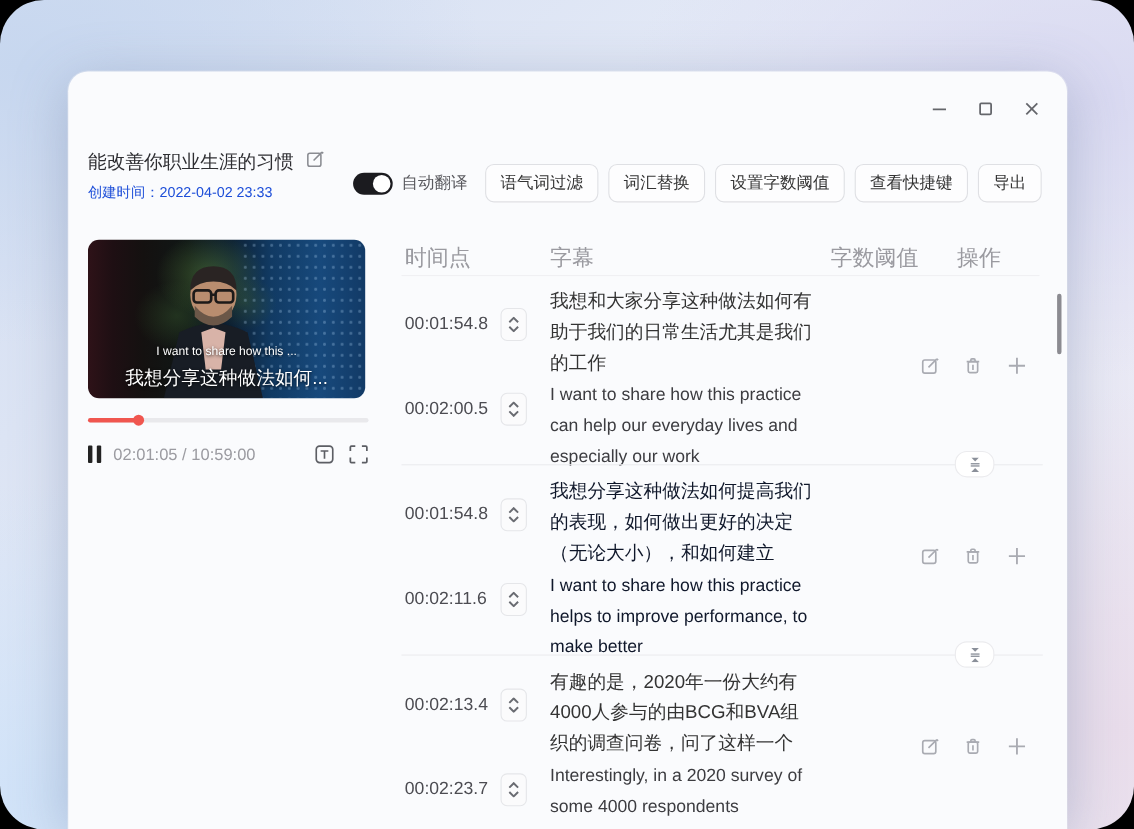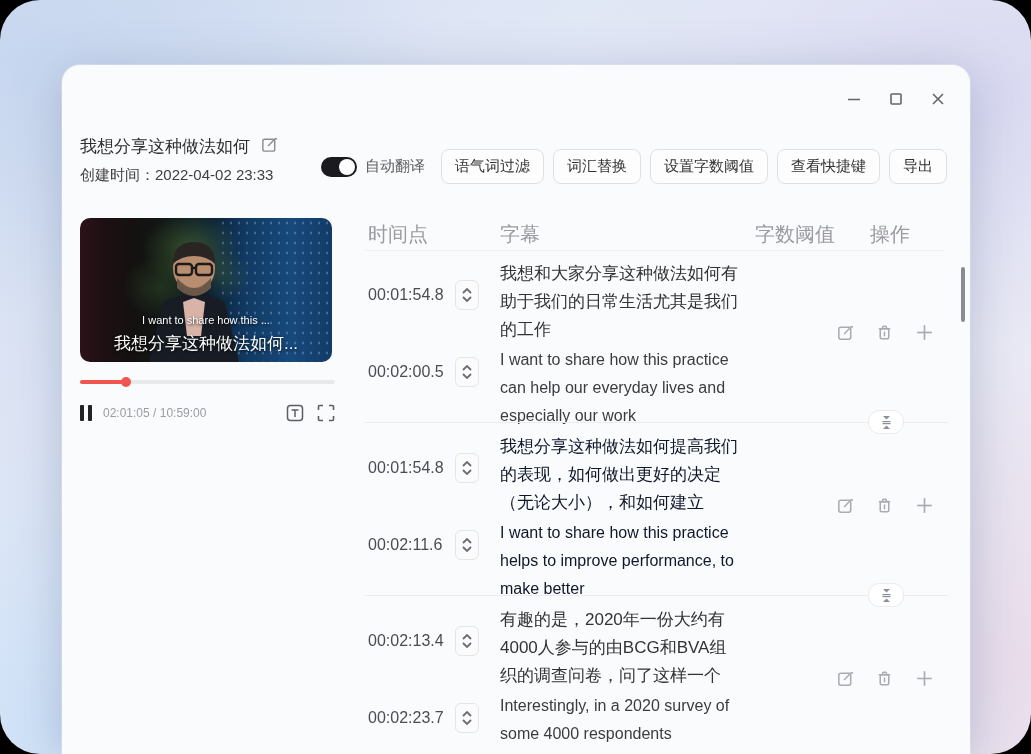--- a/index.html
+++ b/index.html
@@ -14,21 +14,21 @@
       linear-gradient(135deg, #d2ddf1 0%, #e6ebf7 45%, #ece8f3 100%);}
   .window{position:absolute;left:62px;top:65px;width:908px;height:689px;background:#fafbfd;
     border-radius:18px 18px 0 0;box-shadow:0 10px 50px rgba(120,135,170,.45),0 0 0 1px rgba(255,255,255,.35);}
   
   .win-controls{position:absolute;top:24px;right:22px;display:flex;gap:22px;align-items:center;}
   .win-btn{width:20px;height:20px;display:flex;align-items:center;justify-content:center;cursor:pointer;}
   .win-btn svg{stroke:#64666b;stroke-width:1.6;fill:none;}
   
   .doc-title{position:absolute;left:18px;top:70px;display:flex;align-items:center;gap:10px;}
   .doc-title .t{font-size:17px;color:#2e2e32;}
-  .created{position:absolute;left:18px;top:101px;font-size:15px;color:#404040;}
+  .created{position:absolute;left:18px;top:101px;font-size:13px;color:#1d4ed8;}
   .icon-gray svg{stroke:#8a8c92;fill:none;stroke-width:1.5;}
   
   .toolbar{position:absolute;top:84px;right:23px;display:flex;align-items:center;}
   .toggle-wrap{display:flex;align-items:flex-start;margin-right:16px;cursor:pointer;}
   .toggle{width:36px;height:20px;border-radius:10px;background:#1b1b1f;position:relative;}
   .toggle .knob{position:absolute;top:2px;right:2px;width:16px;height:16px;border-radius:50%;background:#fff;}
   .toggle-label{margin-left:8px;font-size:15px;color:#5a5a5f;}
   .btn-row{display:flex;gap:9px;}
   .tool-btn{border:1px solid #dfe0e4;background:#fdfdfe;border-radius:8px;padding:7px 13px;font-size:15px;color:#333;
     font-family:inherit;cursor:pointer;white-space:nowrap;}
@@ -46,21 +46,21 @@
     text-shadow:0 1px 3px rgba(0,0,0,.85);}
   .sub-cn{position:absolute;left:0;right:0;bottom:7px;text-align:center;color:#fff;font-size:17px;
     text-shadow:0 1px 3px rgba(0,0,0,.85);margin-top:40px;}
   .progress{position:absolute;left:18px;top:312px;width:255px;height:10px;cursor:pointer;}
   .progress .track{position:absolute;top:3px;left:0;right:0;height:4px;border-radius:2px;background:#e9e9ec;}
   .progress .fill{position:absolute;top:3px;left:0;height:4px;border-radius:2px;background:#f0564f;}
   .progress .knob{position:absolute;top:0;width:10px;height:10px;border-radius:50%;background:#f0564f;}
   .pcontrols{position:absolute;left:18px;top:336px;width:255px;height:24px;display:flex;align-items:center;}
   .pause{display:flex;gap:4px;cursor:pointer;}
   .pause i{display:block;width:4px;height:16px;background:#222;border-radius:1px;}
-  .ptime{margin-left:11px;font-size:12px;color:#9b9ba1;}
+  .ptime{margin-left:11px;font-size:15px;color:#9b9ba1;}
   .pc-right{margin-left:auto;display:flex;gap:13px;align-items:center;}
   .pc-right .ic{cursor:pointer;display:flex;}
   
   .thead{position:absolute;top:156px;font-size:20px;color:#9a9aa0;}
   .h-time{left:306px;} .h-sub{left:438px;} .h-thresh{left:693px;} .h-op{left:808px;}
   .head-divider{position:absolute;left:303px;top:185px;width:580px;height:1px;background:#f0f0f3;}
   .rows{position:absolute;left:306px;top:185px;width:580px;}
   .srow{position:relative;height:173px;}
   .srow .divider{position:absolute;left:-3px;right:0;bottom:0;height:1px;background:#ececef;}
   .time{position:absolute;font-size:16px;color:#4c4c52;}
@@ -100,21 +100,21 @@
         </div>
         <div class="win-btn">
           <svg width="16" height="16" viewBox="0 0 16 16">
               <line x1="3" y1="3" x2="13" y2="13"></line>
               <line x1="13" y1="3" x2="3" y2="13"></line>
             </svg>
         </div>
       </div>
 
       <div class="doc-title">
-        <span class="t">我想分享这种做法如何</span>
+        <span class="t">能改善你职业生涯的习惯</span>
         <span class="icon-gray">
           <svg width="19" height="19" viewBox="0 0 20 20">
               <rect x="3" y="4.5" width="12.5" height="12.5" rx="2"></rect>
               <path d="M8.5 11.5 L16.5 3.5 M16.5 3.5 l1.2 1.2"></path>
             </svg>
         </span>
       </div>
       <div class="created">创建时间：2022-04-02 23:33</div>
 
       <div class="toolbar">

